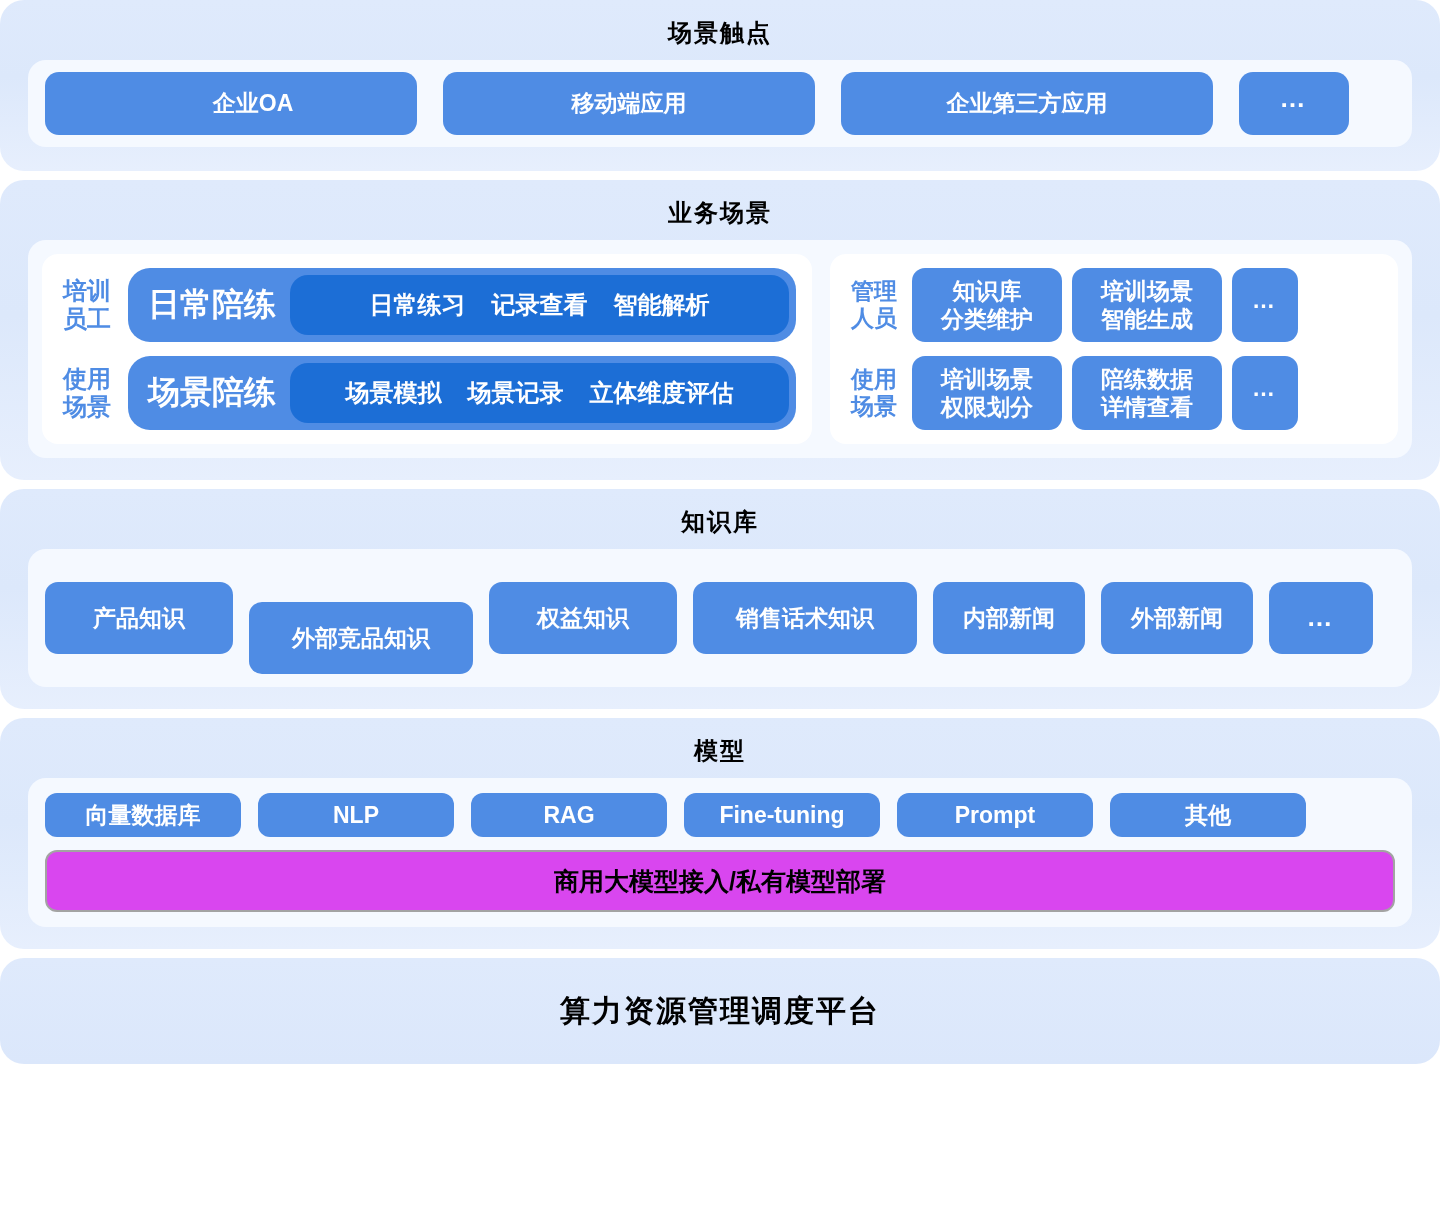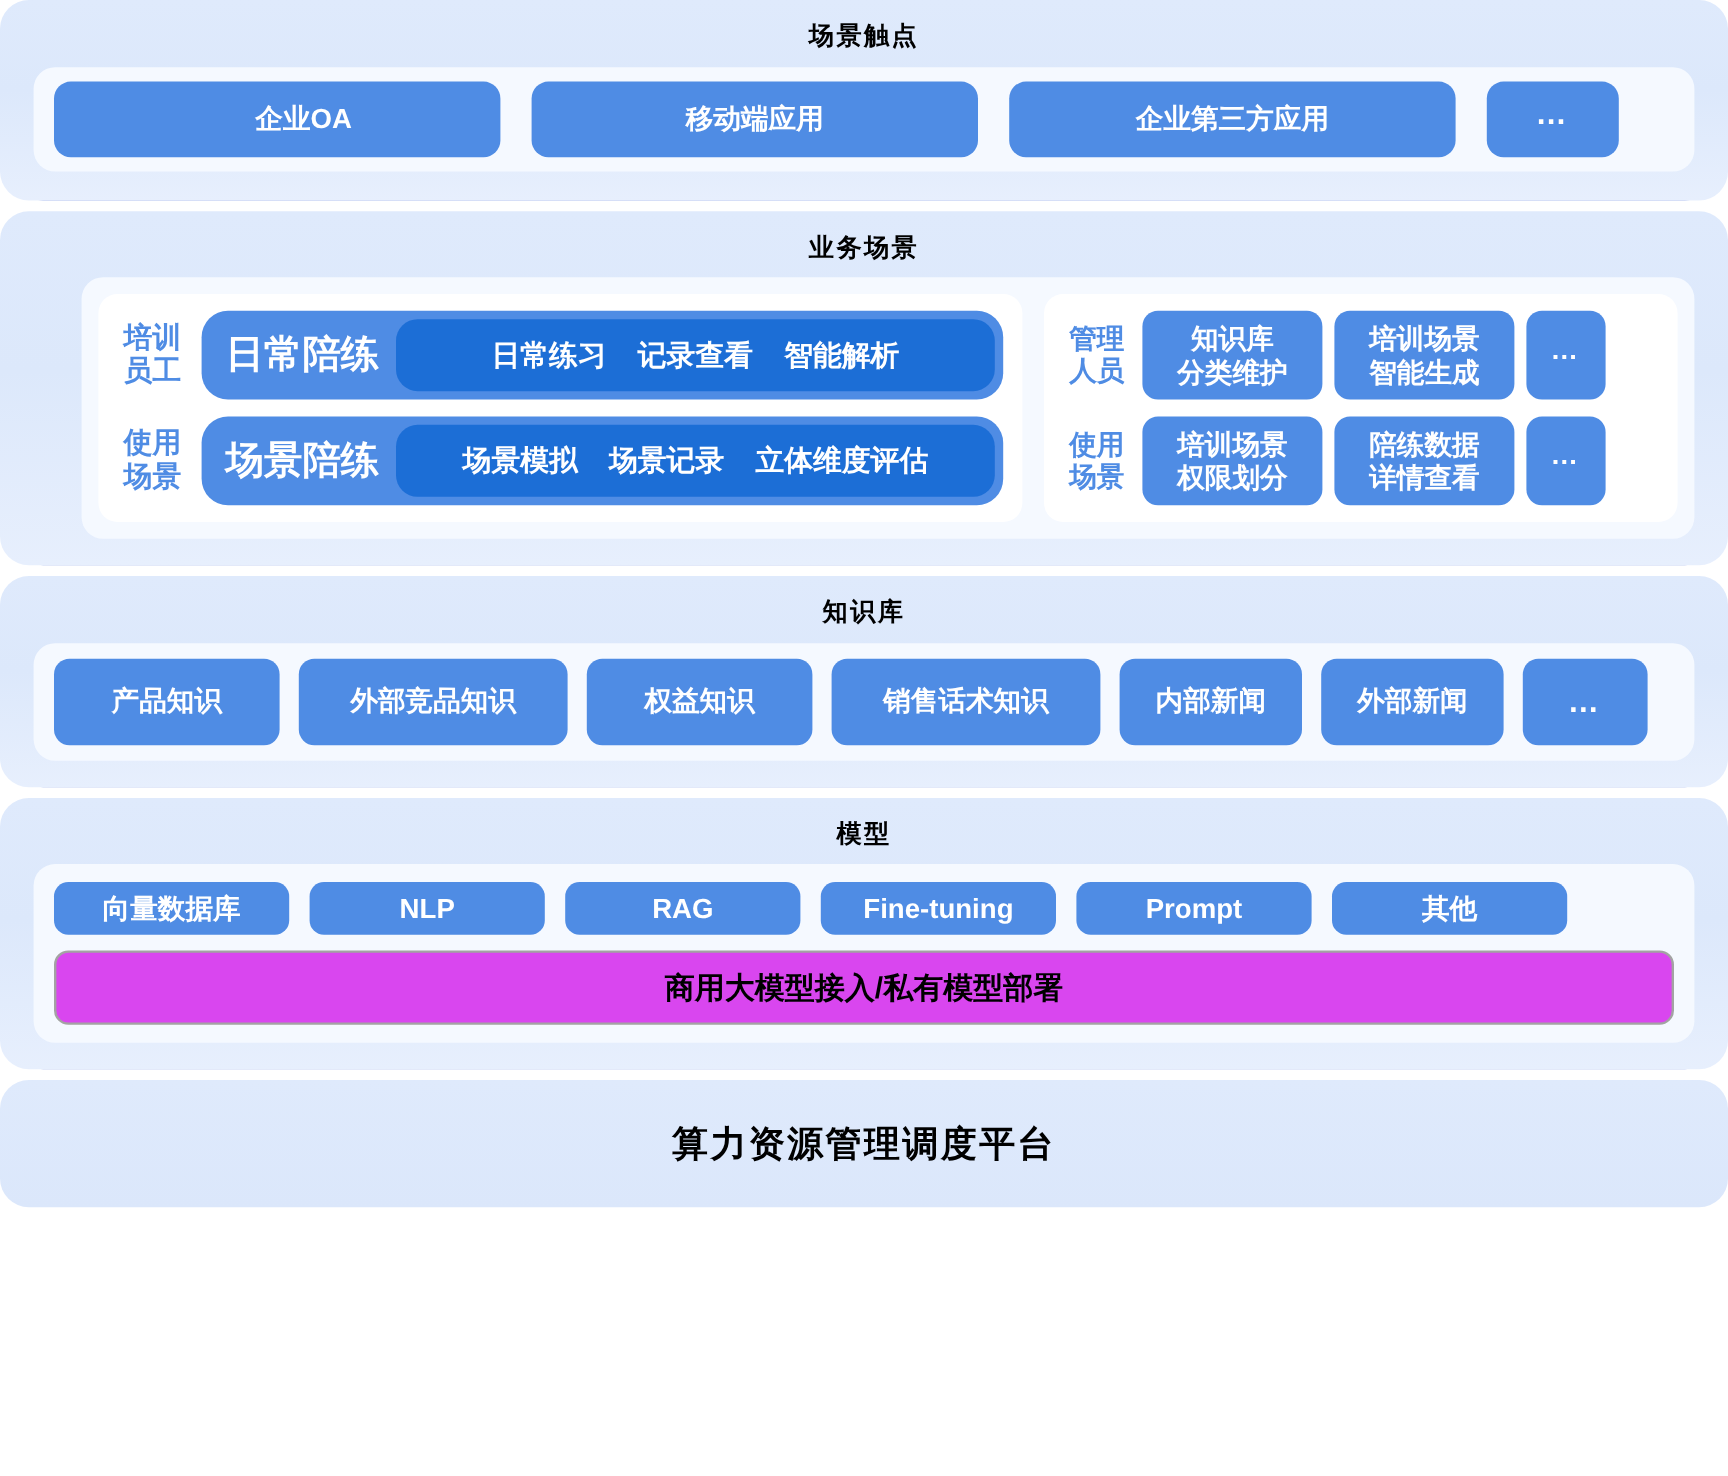--- a/index.html
+++ b/index.html
@@ -42,21 +42,21 @@
     border-radius: 24px;
     background: linear-gradient(180deg, #dfeafc 0%, #dce8fb 45%, #e7effd 100%);
     padding: 10px 28px 22px 28px;
     display: flex;
     flex-direction: column;
     align-items: stretch;
   }
 
   .layer-title {
     text-align: center;
-    font-size: 21px;
+    font-size: 24px;
     font-weight: bold;
     color: #000000;
     letter-spacing: 2px;
     line-height: 1.5;
     padding: 5px 0 9px 0;
   }
 
   
   .panel {
     background: #f5f9ff;
@@ -96,21 +96,20 @@
   #touchpoint-row .pill.t0 { width: 372px; padding-left: 44px; }
   #touchpoint-row .pill.t1 { width: 372px; }
   #touchpoint-row .pill.t2 { width: 372px; }
   #touchpoint-row .pill.t3 { width: 110px; }
 
   
   #scenario-panel {
     align-items: center;
     gap: 18px;
     padding: 14px 14px;
-    margin-left: 40px;
   }
   .sub-card {
     background: #ffffff;
     border-radius: 16px;
     padding: 14px 16px;
     display: flex;
     flex-direction: column;
     gap: 14px;
   }
   #scenario-left { width: 770px; }
@@ -166,21 +165,21 @@
   #scenario-right .rowlabel { width: 56px; font-size: 23px; }
   #scenario-right .pill { height: 74px; font-size: 23px; border-radius: 13px; }
   #scenario-right .pill.w1 { width: 150px; }
   #scenario-right .pill.w2 { width: 150px; }
   #scenario-right .pill.dotbox { width: 66px; }
 
   
   #kb-row { gap: 16px; padding: 13px 17px; }
   #kb-row .pill { height: 72px; border-radius: 13px; padding: 0 18px; }
   #kb-row .pill.k0 { width: 188px; }
-  #kb-row .pill.k1 { width: 224px; }
+  #kb-row .pill.k1 { width: 224px; margin-top: 40px; }
   #kb-row .pill.k2 { width: 188px; }
   #kb-row .pill.k3 { width: 224px; }
   #kb-row .pill.k4 { width: 152px; }
   #kb-row .pill.k5 { width: 152px; }
   #kb-row .pill.k6 { width: 104px; }
 
   
   #model-panel {
     flex-direction: column;
     align-items: stretch;

